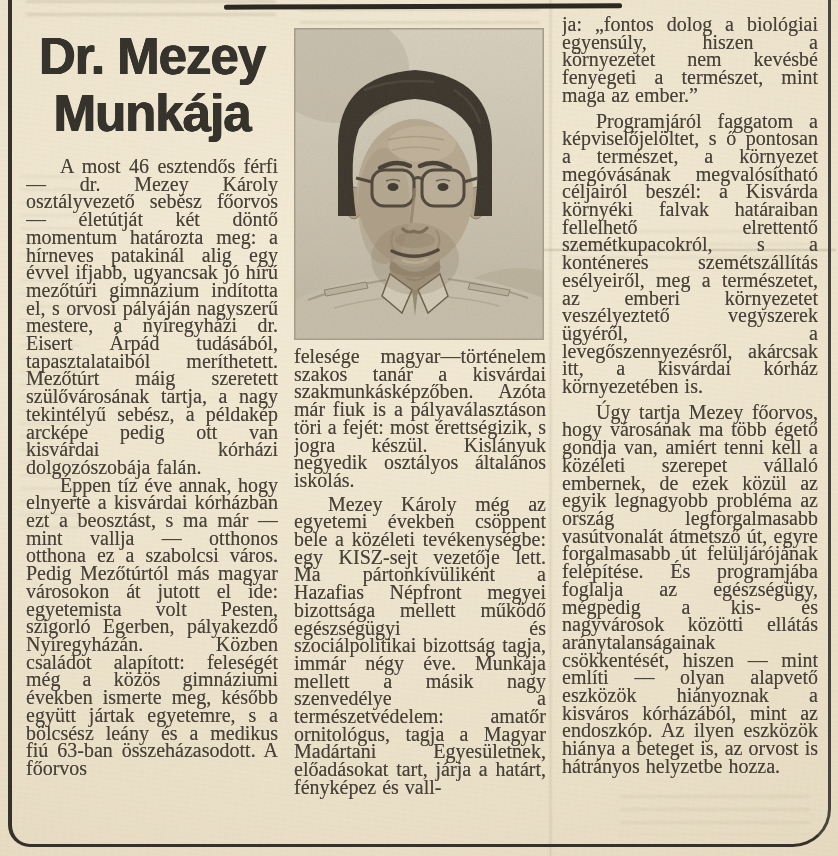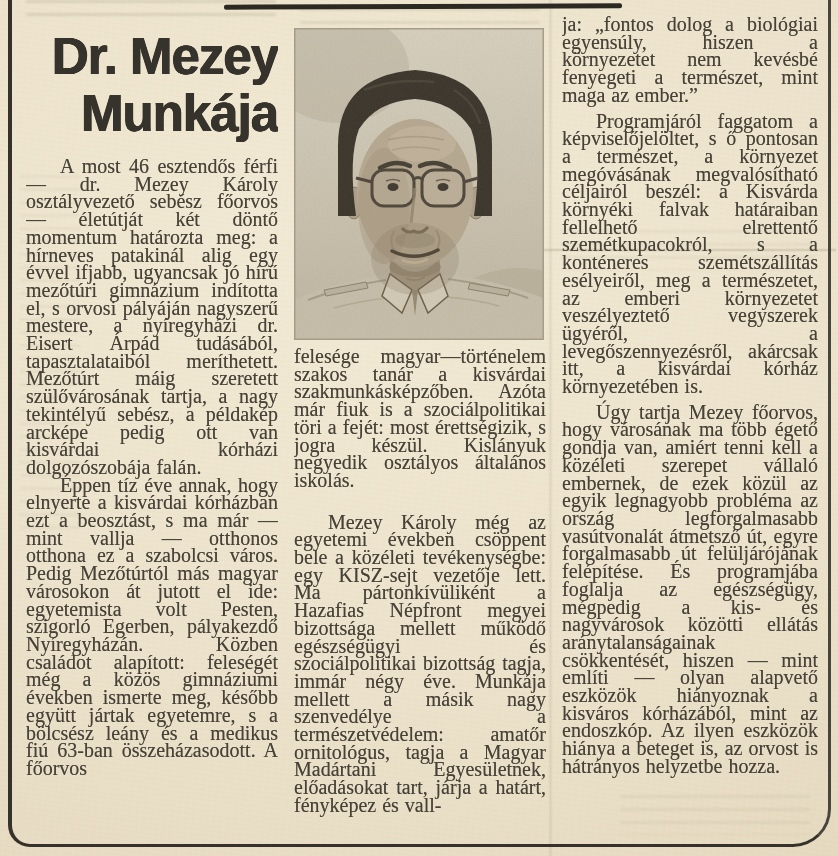--- a/index.html
+++ b/index.html
@@ -41,35 +41,35 @@
   .top-rule{
     position:absolute;left:224px;top:4px;width:398px;height:5px;background:#2c2923;
     transform:rotate(-.2deg);border-radius:2px;
   }
   
   .col{position:absolute;overflow:hidden;}
   .col1{left:26px;top:24px;width:252px;height:792px;}
   .col2{left:294px;top:28px;width:252px;height:800px;}
   .col3{left:562px;top:16px;width:256px;height:800px;}
   .headline{
-    margin:4px 0 16px 0;text-align:right;
+    margin:4px 0 16px 0;text-align:center;
     font-family:"Liberation Sans","DejaVu Sans",sans-serif;
     font-weight:700;font-size:51px;line-height:57px;color:#36322c;
     letter-spacing:-1px;
     text-shadow:.7px 0 0 #36322c, -.4px 0 0 #36322c, 0 .4px 0 #36322c;
   }
   .headline .hl-line{display:block;}
   .para{
     margin:0;color:#474138;font-size:20px;line-height:17.7px;
     text-align:justify;text-justify:inter-word;
     hyphens:auto;-webkit-hyphens:auto;word-spacing:1px;
     text-shadow:0 0 .5px rgba(71,65,56,.55);
   }
   .indent{text-indent:1.7em;}
-  .sp{margin-top:24px;}
+  .sp{margin-top:6px;}
   .sp-sm{margin-top:8px;}
   .photo{margin:0 0 8px 0;width:250px;height:312px;position:relative;}
   .photo svg{display:block;}
 </style>
 </head>
 <body>
 
 <div class="paper"></div>
 <div class="paper-grain"></div>
 
@@ -164,21 +164,21 @@
         <path d="M142,202 Q149,213 142,223" stroke="#96876c" stroke-width="2" fill="none" opacity=".8"></path>
 
         <path d="M98,223 Q121,234 144,222" stroke="#4f4536" stroke-width="3.5" fill="none" stroke-linecap="round"></path>
         <path d="M108,232 Q121,238 134,231" stroke="#c3b49a" stroke-width="2.5" fill="none" opacity=".8"></path>
         <path d="M112,250 Q121,255 131,249" stroke="#8d7e65" stroke-width="2" fill="none" opacity=".7"></path>
 
         <rect x="0" y="0" width="250" height="312" filter="url(#grain)" opacity=".55"></rect>
         <rect x=".75" y=".75" width="248.5" height="310.5" fill="none" stroke="#a79c87" stroke-width="1.5"></rect>
       </svg>
     </figure>
-    <p class="para">felesége magyar—történelem szakos tanár a kisvárdai szakmunkásképzőben. Azóta már fiuk is a szociálpolitikai töri a fejét: most érettségizik, s jogra készül. Kislányuk negyedik osztályos általános iskolás.</p>
+    <p class="para">felesége magyar—történelem szakos tanár a kisvárdai szakmunkásképzőben. Azóta már fiuk is a pályaválasztáson töri a fejét: most érettségizik, s jogra készül. Kislányuk negyedik osztályos általános iskolás.</p>
     <p class="para indent sp">Mezey Károly még az egyetemi években csöppent bele a közéleti tevékenységbe: egy KISZ-sejt vezetője lett. Ma pártonkívüliként a Hazafias Népfront megyei bizottsága mellett működő egészségügyi és szociálpolitikai bizottság tagja, immár négy éve. Munkája mellett a másik nagy szenvedélye a természetvédelem: amatőr ornitológus, tagja a Magyar Madártani Egyesületnek, előadásokat tart, járja a határt, fényképez és vall-</p>
   </div>
 
   <div class="col col3">
     <p class="para">ja: „fontos dolog a biológiai egyensúly, hiszen a környezetet nem kevésbé fenyegeti a természet, mint maga az ember.”</p>
     <p class="para indent sp-sm">Programjáról faggatom a képviselőjelöltet, s ő pontosan a természet, a környezet megóvásának megvalósítható céljairól beszél: a Kisvárda környéki falvak határaiban fellelhető elrettentő szemétkupacokról, s a konténeres szemétszállítás esélyeiről, meg a természetet, az emberi környezetet veszélyeztető vegyszerek ügyéről, a levegőszennyezésről, akárcsak itt, a kisvárdai kórház környezetében is.</p>
     <p class="para indent sp-sm">Úgy tartja Mezey főorvos, hogy városának ma több égető gondja van, amiért tenni kell a közéleti szerepet vállaló embernek, de ezek közül az egyik legnagyobb probléma az ország legforgalmasabb vasútvonalát átmetsző út, egyre forgalmasabb út felüljárójának felépítése. És programjába foglalja az egészségügy, mégpedig a kis- és nagyvárosok közötti ellátás aránytalanságainak csökkentését, hiszen — mint említi — olyan alapvető eszközök hiányoznak a kisváros kórházából, mint az endoszkóp. Az ilyen eszközök hiánya a beteget is, az orvost is hátrányos helyzetbe hozza.</p>
   </div>
 
 </article>

